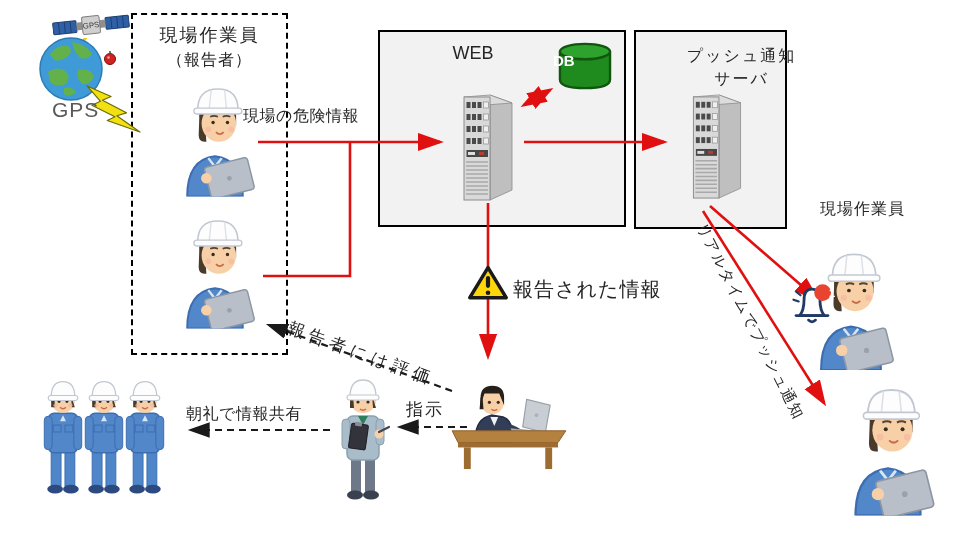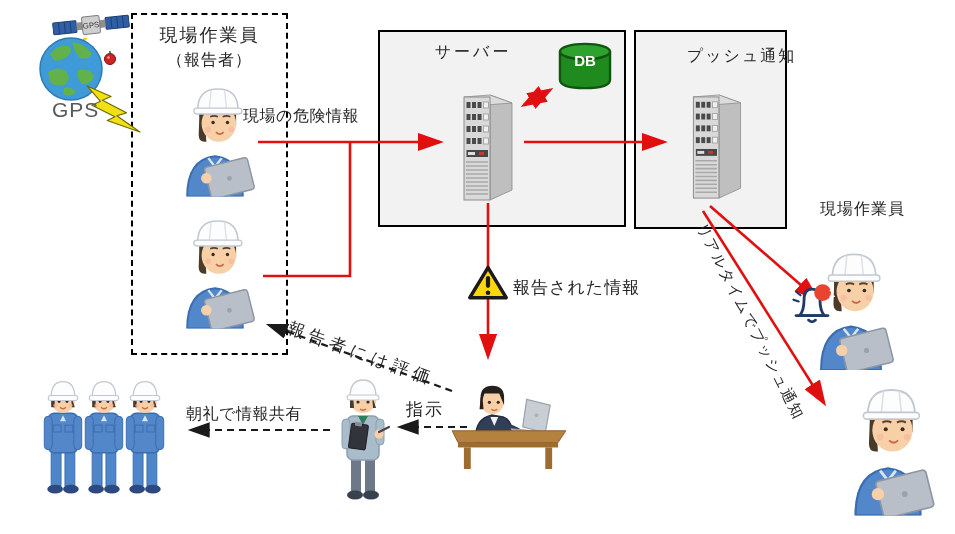--- a/index.html
+++ b/index.html
@@ -9,23 +9,23 @@
   .lbl{position:absolute;white-space:nowrap;color:#262626;}
   .box-title{text-align:center;line-height:1.45;}
   #reporter-box{left:131px;top:13px;width:153px;height:338px;border:2.5px dashed #000;background:transparent;}
   #web-box{left:378px;top:30px;width:244px;height:193px;border:2.5px solid #000;background:#f2f2f2;}
   #push-box{left:634px;top:30px;width:149px;height:195px;border:2.5px solid #000;background:#f2f2f2;}
   #reporter-title{left:133px;top:22px;width:153px;font-size:18px;letter-spacing:2px;}
   #reporter-title .l2{font-size:16px;letter-spacing:1px;}
   #web-title{left:398px;top:40px;width:150px;font-size:18px;}
   #web-title .l2{font-size:16px;letter-spacing:3px;}
   #push-title{left:669px;top:44px;width:145px;font-size:16px;letter-spacing:2px;}
-  #db-label{left:553px;top:52px;width:64px;text-align:center;color:#fff;font-size:15px;font-weight:bold;}
+  #db-label{left:553px;top:52px;width:64px;text-align:left;color:#fff;font-size:15px;font-weight:bold;}
   #lbl-danger{left:243px;top:106px;font-size:16px;letter-spacing:0.5px;text-align:center;}
-  #lbl-reported{left:513px;top:276px;font-size:17px;letter-spacing:1px;}
+  #lbl-reported{left:513px;top:276px;font-size:20px;letter-spacing:1px;}
   #lbl-right-workers{left:820px;top:199px;font-size:16px;letter-spacing:1px;}
   #lbl-manager{left:452px;top:470px;font-size:17px;letter-spacing:2px;}
   #lbl-instruction{left:406px;top:398px;font-size:17px;letter-spacing:2px;}
   #lbl-morning{left:186px;top:404px;font-size:16px;letter-spacing:0.5px;}
   #lbl-eval{left:273px;top:342px;width:176px;text-align:center;font-size:17px;letter-spacing:5px;
             transform:rotate(20deg);transform-origin:center;}
   #lbl-realtime{left:625px;top:312px;width:250px;text-align:center;font-size:15px;letter-spacing:1.5px;
             transform:rotate(63deg);transform-origin:center;}
   #gps-caption{left:52px;top:98px;font-size:21px;color:#595959;letter-spacing:1px;}
   #badge-num{left:822px;top:287px;width:20px;text-align:center;font-size:11px;font-weight:bold;color:#fff;}
@@ -262,32 +262,33 @@
     <div class="l2">（報告者）</div>
   </div>
   <svg class="abs" style="left:167px;top:76px" width="96" height="122" viewBox="0 0 100 124">
       <use href="#sym-worker-tablet"></use>
     </svg>
   <svg class="abs" style="left:167px;top:208px" width="96" height="122" viewBox="0 0 100 124">
       <use href="#sym-worker-tablet"></use>
     </svg>
 
   <div class="lbl box-title" id="web-title">
-    <div class="l2">サーバー</div>
+    <div>WEB</div>
   </div>
   <svg class="abs" style="left:446px;top:92px" width="82" height="112" viewBox="0 0 66 112">
       <use href="#sym-server"></use>
     </svg>
   <svg class="abs" style="left:553px;top:40px" width="64" height="52" viewBox="0 0 64 54">
       <use href="#sym-db"></use>
     </svg>
   <div class="lbl" id="db-label">DB</div>
 
   <div class="lbl box-title" id="push-title">
     <div>プッシュ通知</div>
+    <div>サーバ</div>
   </div>
   <svg class="abs" style="left:676px;top:92px" width="80" height="110" viewBox="0 0 66 112">
       <use href="#sym-server"></use>
     </svg>
 
   <div class="lbl" id="lbl-danger">現場の危険情報</div>
   <svg class="abs" style="left:467px;top:264px" width="42" height="38" viewBox="0 0 60 52">
       <use href="#sym-warning"></use>
     </svg>
   <div class="lbl" id="lbl-reported">報告された情報</div>

